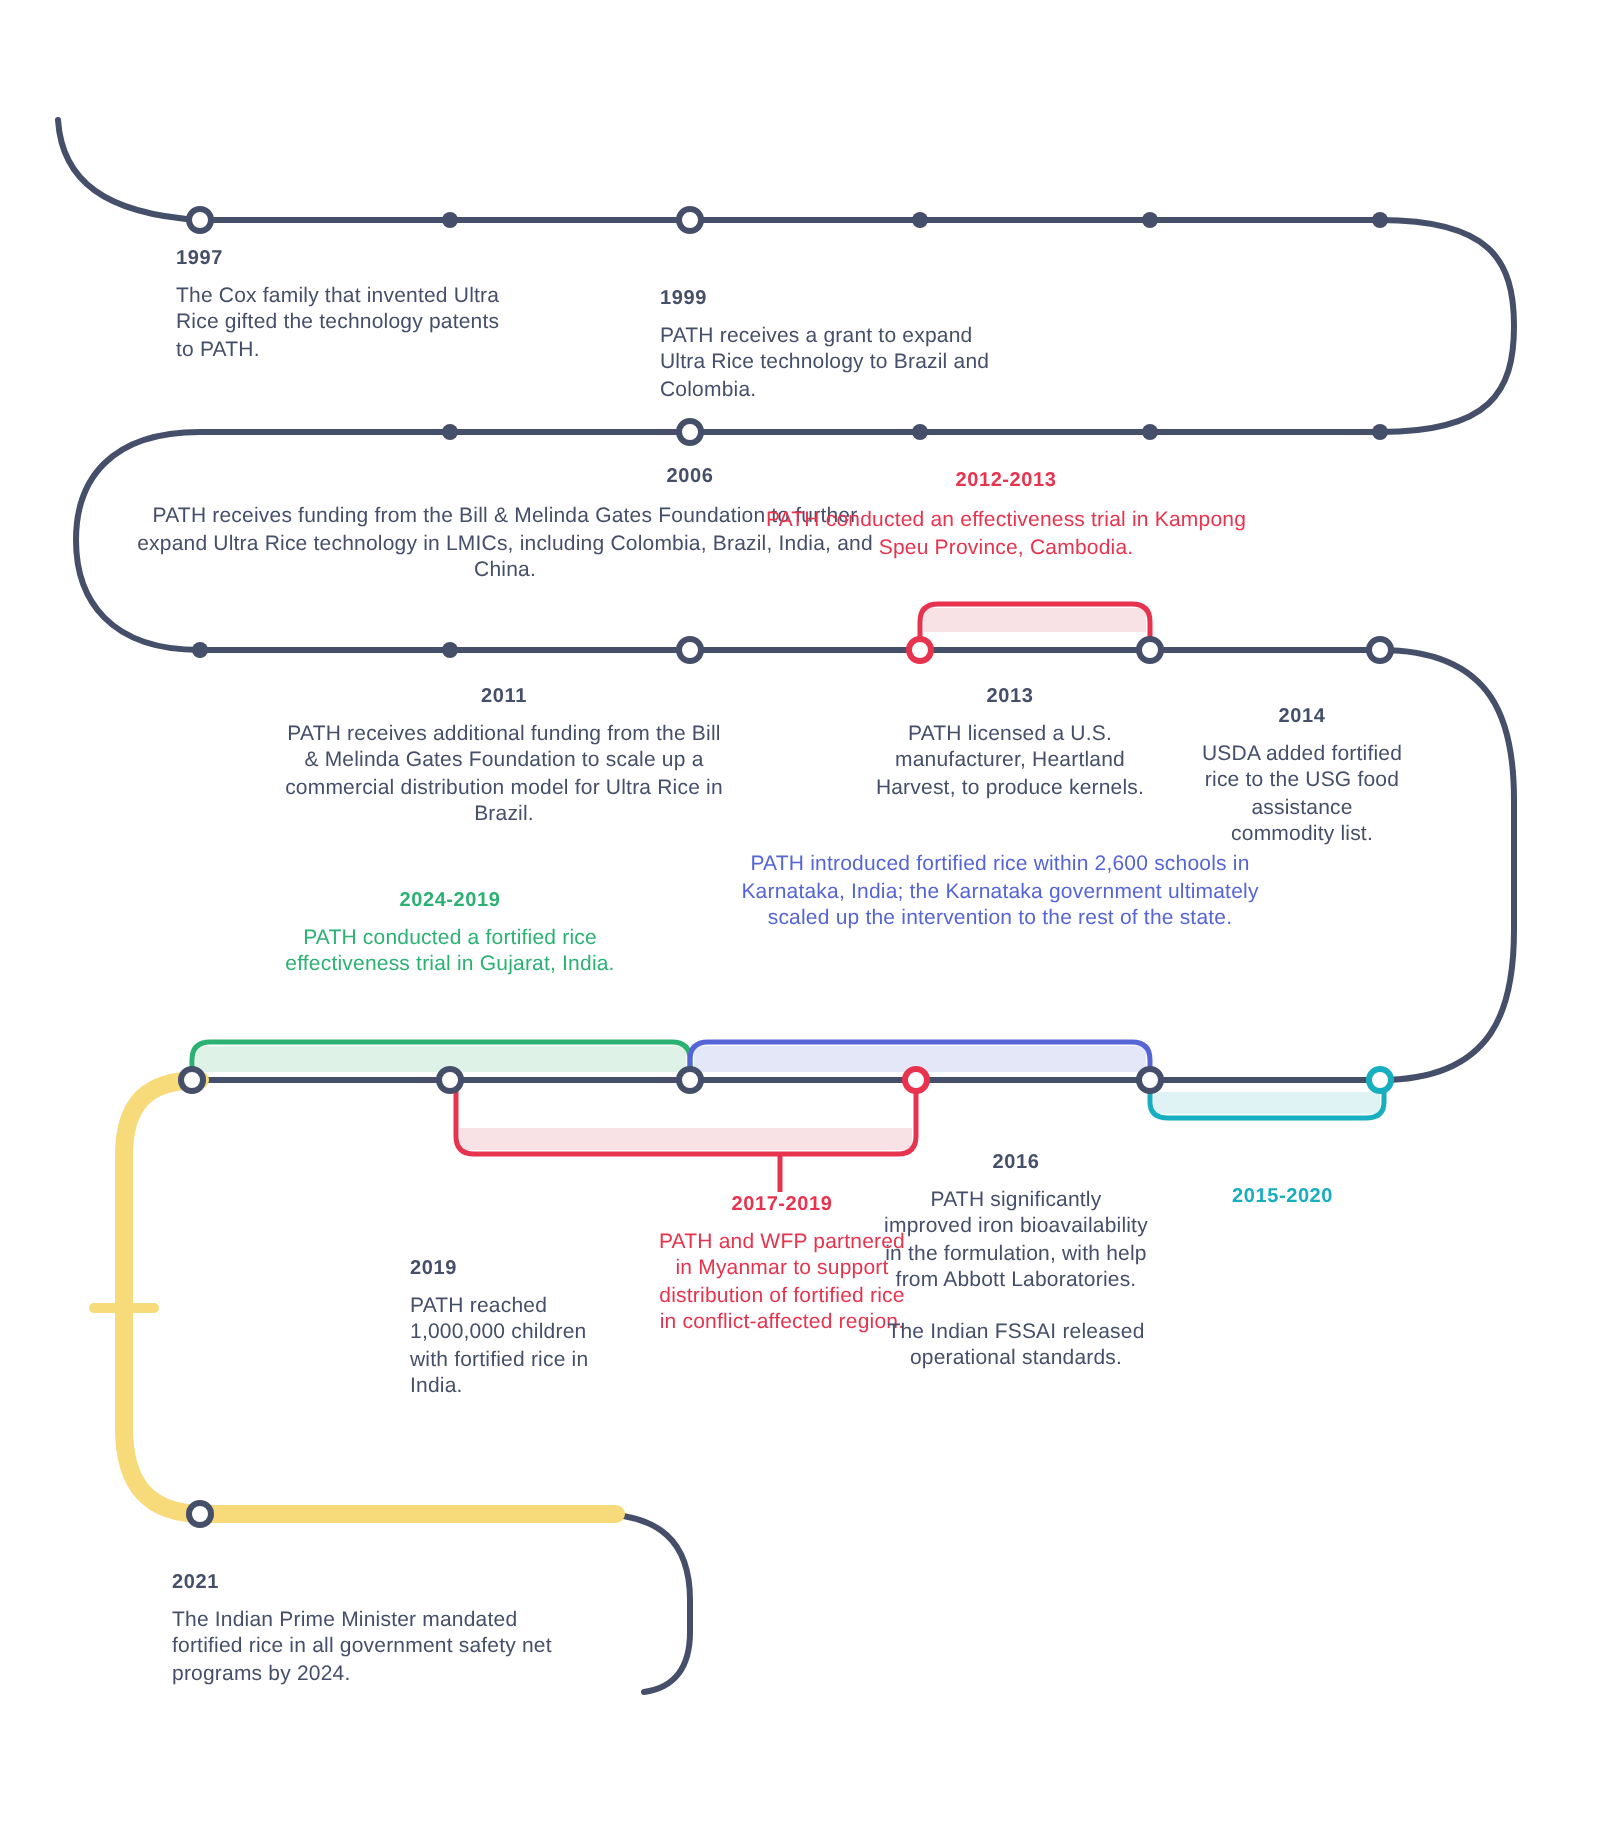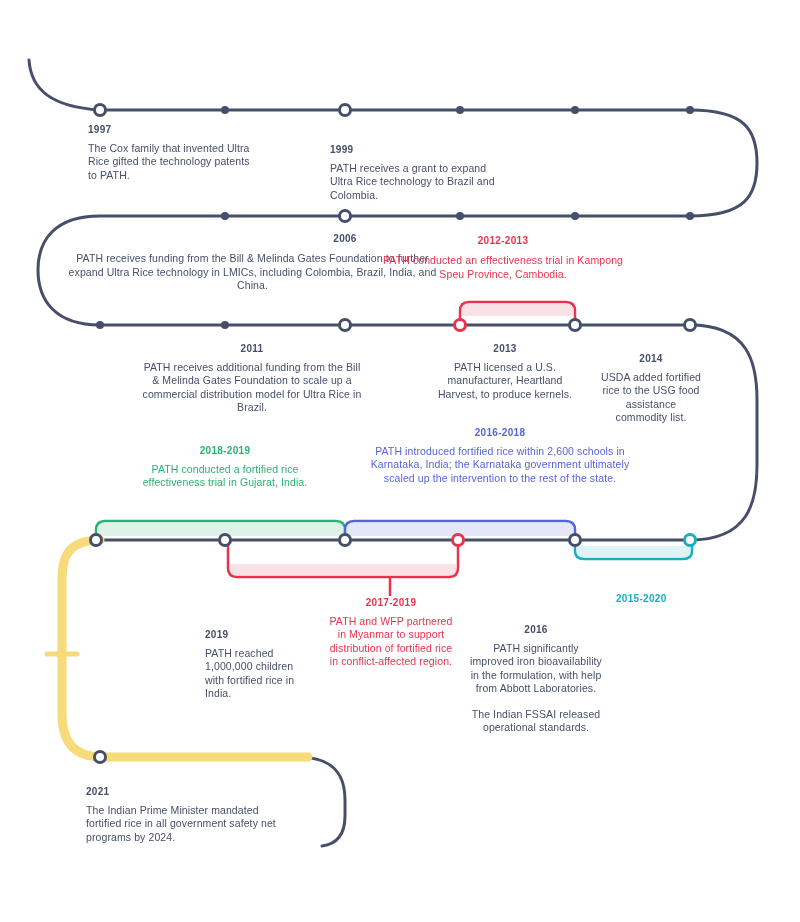--- a/index.html
+++ b/index.html
@@ -112,41 +112,40 @@
     <span class="year">2013</span>
     <span class="txt">PATH licensed a U.S. manufacturer, Heartland Harvest, to produce kernels.</span>
   </div>
 
   <div class="event c-navy ta-r" style="left:600px;top:352px;width:102px;">
     <span class="year">2014</span>
     <span class="txt">USDA added fortified rice to the USG food assistance commodity list.</span>
   </div>
 
   <div class="event c-green ta-c" style="left:130px;top:444px;width:190px;">
-    <span class="year">2018-2019</span>
+    <span class="year">2024-2019</span>
     <span class="txt">PATH conducted a fortified rice effectiveness trial in Gujarat, India.</span>
   </div>
 
   <div class="event c-blue ta-c" style="left:355px;top:426px;width:290px;">
-    <span class="year">2016-2018</span>
     <span class="txt">PATH introduced fortified rice within 2,600 schools in Karnataka, India; the Karnataka government ultimately scaled up the intervention to the rest of the state.</span>
   </div>
 
 
   <div class="event c-navy" style="left:205px;top:628px;width:95px;">
     <span class="year">2019</span>
     <span class="txt">PATH reached 1,000,000 children with fortified rice in India.</span>
   </div>
 
   <div class="event c-red ta-c" style="left:328px;top:596px;width:126px;">
     <span class="year">2017-2019</span>
     <span class="txt">PATH and WFP partnered in Myanmar to support distribution of fortified rice in conflict-affected region.</span>
   </div>
 
-  <div class="event c-navy ta-r" style="left:470px;top:575px;width:132px;margin-top:48px;">
+  <div class="event c-navy ta-r" style="left:442px;top:575px;width:132px;">
     <span class="year">2016</span>
     <span class="txt">PATH significantly improved iron bioavailability in the formulation, with help from Abbott Laboratories.</span>
     <span class="txt">The Indian FSSAI released operational standards.</span>
   </div>
 
   <div class="event c-teal" style="left:616px;top:592px;width:108px;">
     <span class="year">2015-2020</span>
   </div>
 
   <div class="event c-navy" style="left:86px;top:785px;width:195px;">

